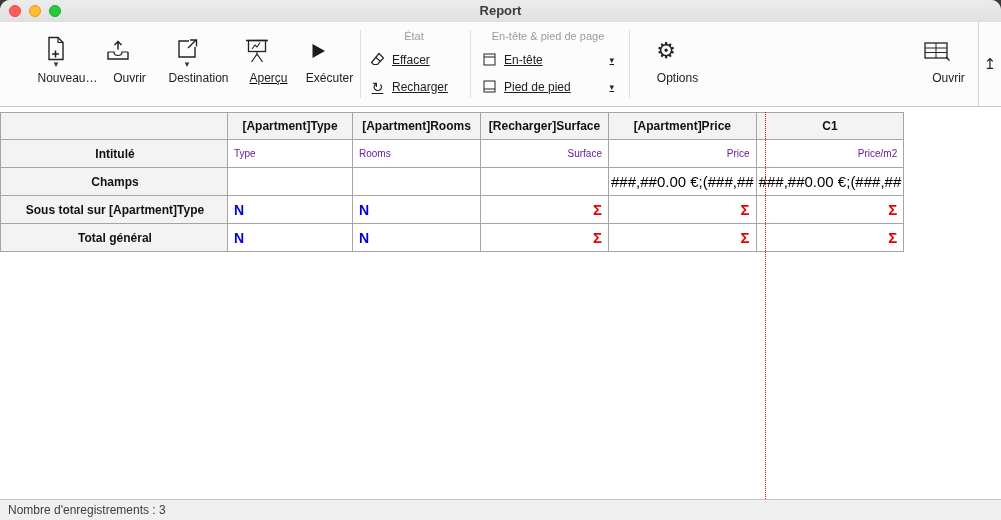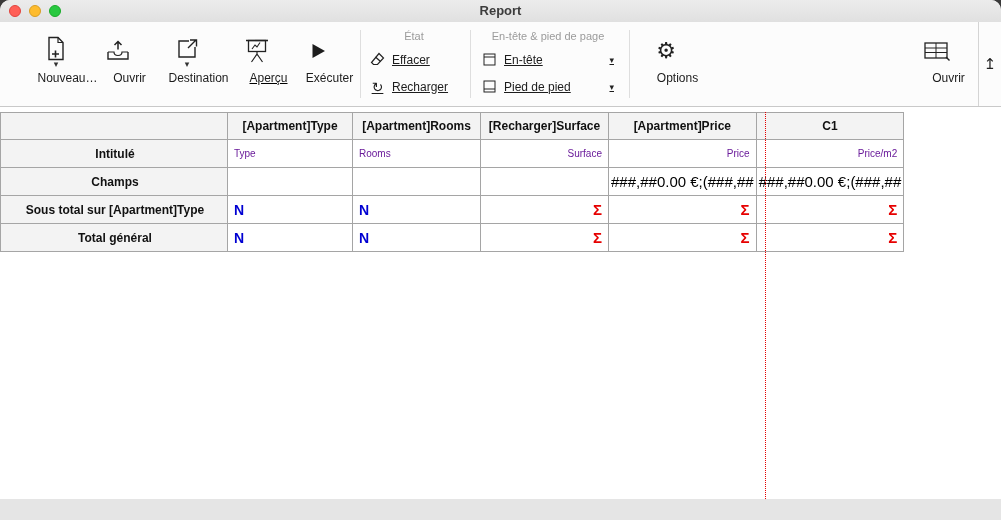--- a/index.html
+++ b/index.html
@@ -273,14 +273,17 @@
         <td class="n-cell left">N</td>
         <td class="sum-cell right">Σ</td>
         <td class="sum-cell right">Σ</td>
         <td class="sum-cell right">Σ</td>
       </tr>
     </tbody>
       </table>
     <div class="page-break"></div>
   </div>
 
+  <div class="statusbar">
+    <span>Nombre d'enregistrements : 3</span>
+  </div>
 
 </div>
 
 </body></html>

